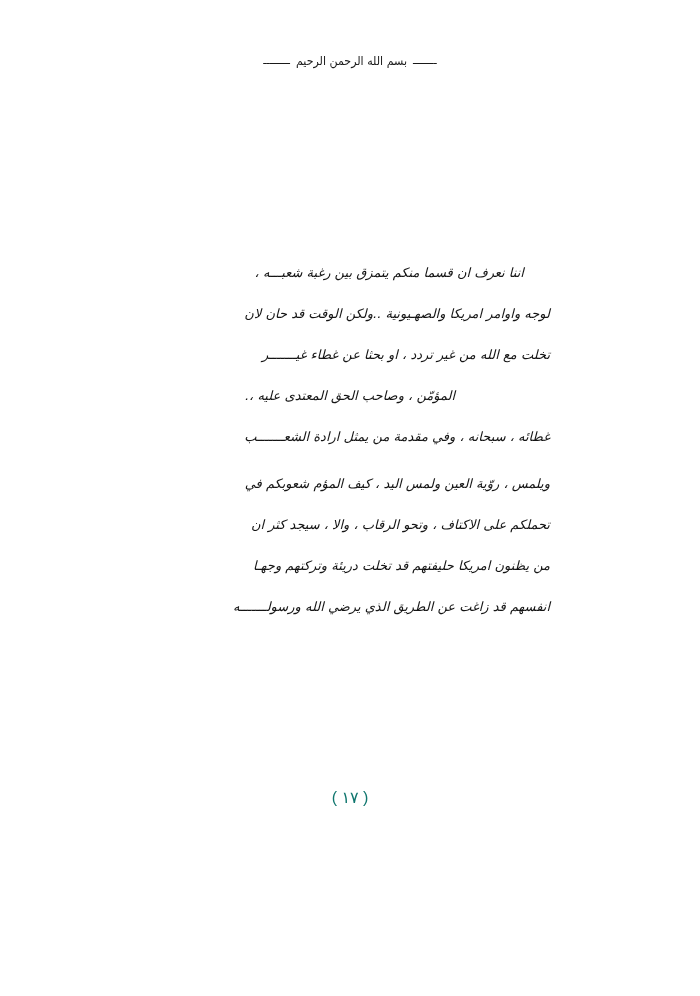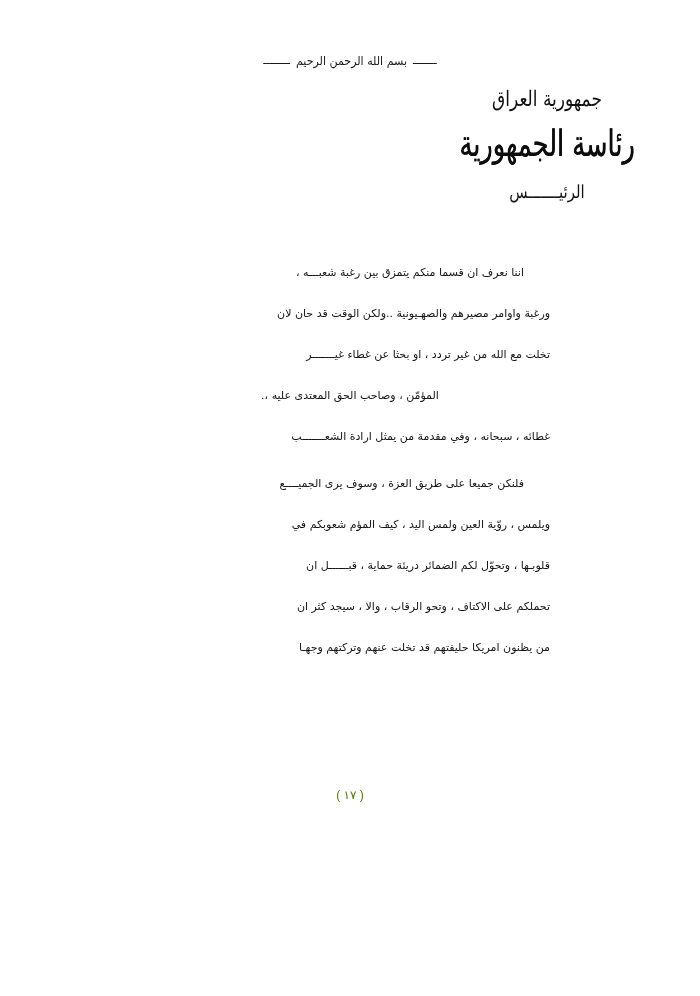--- a/index.html
+++ b/index.html
@@ -96,79 +96,74 @@
     width: 400px;
     direction: rtl;
     text-align: justify;
   }
   .para {
     margin: 0 0 6px 0;
   }
   .line {
     display: block;
     font-family: "DejaVu Sans", sans-serif;
-    font-size: 11px;
+    font-size: 13px;
     line-height: 41px;
     color: #141414;
     letter-spacing: 0.4px;
     white-space: nowrap;
+    font-style: italic;
   }
   .line.center {
     text-align: center;
   }
   .line.indent {
     padding-right: 26px;
   }
 
   
   .page-number {
     position: absolute;
     top: 788px;
     left: 0;
     width: 700px;
     text-align: center;
     font-family: Liberation Sans, sans-serif;
-    font-size: 12px;
-    color: #4d7c0f;
+    font-size: 16px;
+    color: #0f766e;
     letter-spacing: 2px;
     direction: rtl;
   }
 </style>
 </head>
 <body>
 
 <div class="page">
 
   <div class="basmala">
     <span class="flourish-right">ــــــــ</span>
     <span class="bm-text">بسم الله الرحمن الرحيم</span>
     <span class="flourish-left">ـــــــــ</span>
   </div>
 
-  <div class="letterhead">
-    <span class="lh-country">جمهورية العراق</span>
-    <span class="lh-office">رئاسة الجمهورية</span>
-    <span class="lh-title">الرئيـــــــس</span>
-  </div>
 
   <div class="body-text">
 
     <div class="para">
       <span class="line indent">اننا نعرف ان قسما منكم يتمزق بين رغبة شعبـــه ،</span>
-      <span class="line">ورغبة واوامر مصيرهم والصهـيونية ..ولكن الوقت قد حان لان</span>
+      <span class="line">لوجه واوامر امريكا والصهـيونية ..ولكن الوقت قد حان لان</span>
       <span class="line">تخلت مع الله من غير تردد ، او بحثا عن غطاء غيـــــــر</span>
       <span class="line center">المؤمّن ، وصاحب الحق المعتدى عليه ،.</span>
       <span class="line">غطائه ، سبحانه ، وفي مقدمة من يمثل ارادة الشعـــــــب</span>
     </div>
 
     <div class="para">
-      <span class="line indent">فلنكن جميعا على طريق العزة ، وسوف يرى الجميــــع</span>
       <span class="line">ويلمس ، روّية العين ولمس اليد ، كيف المؤم شعوبكم في</span>
-      <span class="line">قلوبـها ، وتحوّل لكم الضمائر دريئة حماية ، قبــــــل ان</span>
       <span class="line">تحملكم على الاكتاف ، وتحو الرقاب ، والا ، سيجد كثر ان</span>
-      <span class="line">من يظنون امريكا حليفتهم قد تخلت عنهم وتركتهم وجهـا</span>
+      <span class="line">من يظنون امريكا حليفتهم قد تخلت دريئة وتركتهم وجهـا</span>
+      <span class="line">انفسهم قد زاغت عن الطريق الذي يرضي الله ورسولـــــــه</span>
     </div>
 
   </div>
 
   <div class="page-number">( ١٧ )</div>
 
 </div>
 
 </body></html>

